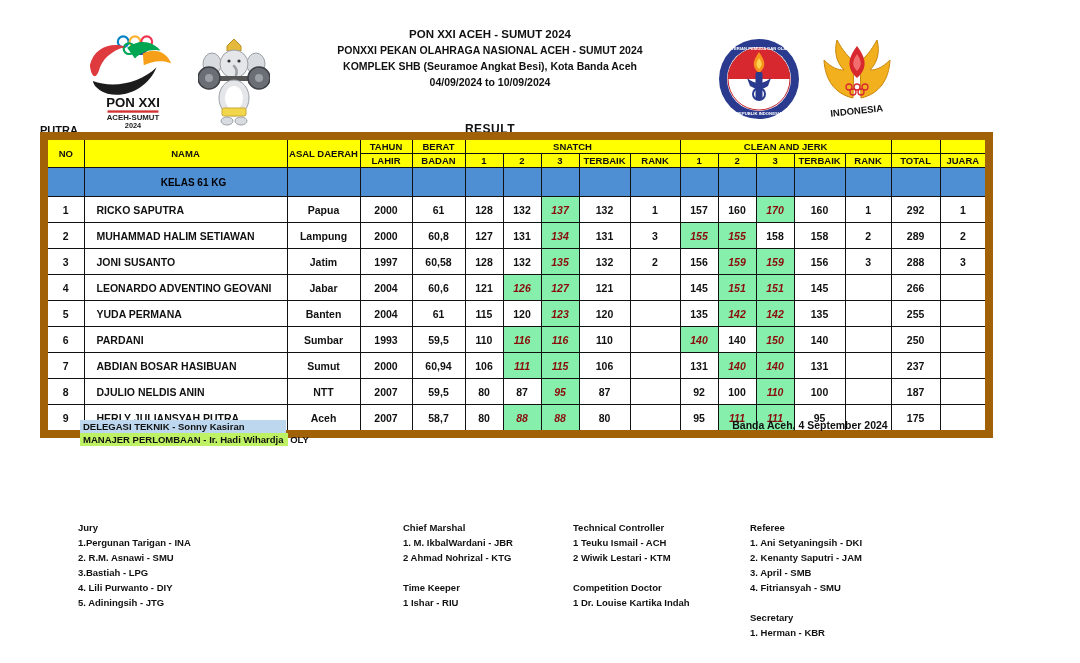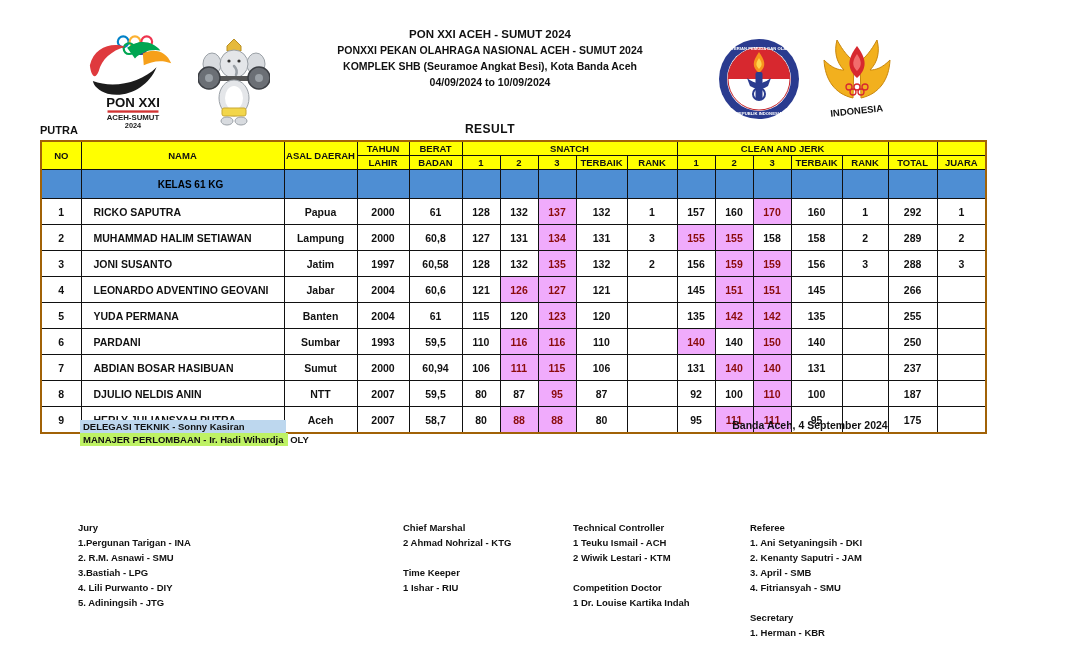--- a/index.html
+++ b/index.html
@@ -7,29 +7,29 @@
         font-family:"Liberation Sans",sans-serif;color:#111;}
   
   .title-block{position:absolute;left:240px;top:26px;width:500px;text-align:center;}
   .title-line1{font-size:11.5px;font-weight:700;line-height:16px;}
   .title-line{font-size:10.5px;font-weight:700;line-height:16px;}
   .logo{position:absolute;}
   .gender-label{position:absolute;left:40px;top:124px;font-size:11px;font-weight:700;}
   .result-label{position:absolute;left:0;top:122px;width:980px;text-align:center;
                 font-size:12px;font-weight:700;letter-spacing:.5px;}
   
-  table.result{position:absolute;left:40px;top:140px;width:945px;border-collapse:collapse;
-               table-layout:fixed;border:2px solid #a16207;}
+  table.result{position:absolute;left:40px;top:132px;width:945px;border-collapse:collapse;
+               table-layout:fixed;border:8px solid #a16207;}
   table.result th,table.result td{border:1px solid #111;padding:0;overflow:hidden;white-space:nowrap;}
   thead th{background:#FFFF00;font-size:9.5px;font-weight:700;height:13px;line-height:11px;text-align:center;}
   tr.class-row td{background:#4E8ED3;height:28px;}
   tr.class-row td.c-nama{font-size:10px;font-weight:700;text-align:center;color:#000;padding-left:16px;}
   tbody td{height:25px;background:#fff;font-size:10.5px;font-weight:700;text-align:center;vertical-align:middle;}
   tbody td.c-nama{text-align:left;padding-left:12px;}
-  tbody td.fail{background:#f0abfc;color:#8a0b0b;}
+  tbody td.fail{background:#86efac;color:#8a0b0b;font-style:italic;}
   
   .note1{position:absolute;left:80px;top:420px;font-size:9.5px;font-weight:700;
          background:#BDD7EE;padding:1px 8px 1px 3px;min-width:195px;}
   .note2{position:absolute;left:80px;top:434px;font-size:9.5px;font-weight:700;}
   .note2 .hl{background:#bef264;padding:1px 4px 1px 3px;}
   .place-date{position:absolute;left:660px;top:419px;width:300px;text-align:center;
               font-size:10.5px;font-weight:700;}
   
   .off-col{position:absolute;top:520px;width:270px;font-size:9.5px;}
   .off-head{font-weight:700;line-height:15px;}
@@ -376,20 +376,21 @@
       <div class="off-head">Jury</div>
       <div class="off-item">1.Pergunan Tarigan - INA</div>
       <div class="off-item">2. R.M. Asnawi - SMU</div>
       <div class="off-item">3.Bastiah - LPG</div>
       <div class="off-item">4. Lili Purwanto - DIY</div>
       <div class="off-item">5. Adiningsih - JTG</div>
       <div class="off-gap"></div>
     </div>
   <div class="off-col" id="off-1">
       <div class="off-head">Chief Marshal</div>
+      <div class="off-item">1. M. IkbalWardani - JBR</div>
       <div class="off-item">2 Ahmad Nohrizal - KTG</div>
       <div class="off-gap"></div>
       <div class="off-head">Time Keeper</div>
       <div class="off-item">1 Ishar - RIU</div>
       <div class="off-gap"></div>
     </div>
   <div class="off-col" id="off-2">
       <div class="off-head">Technical Controller</div>
       <div class="off-item">1 Teuku Ismail - ACH</div>
       <div class="off-item">2 Wiwik Lestari - KTM</div>

